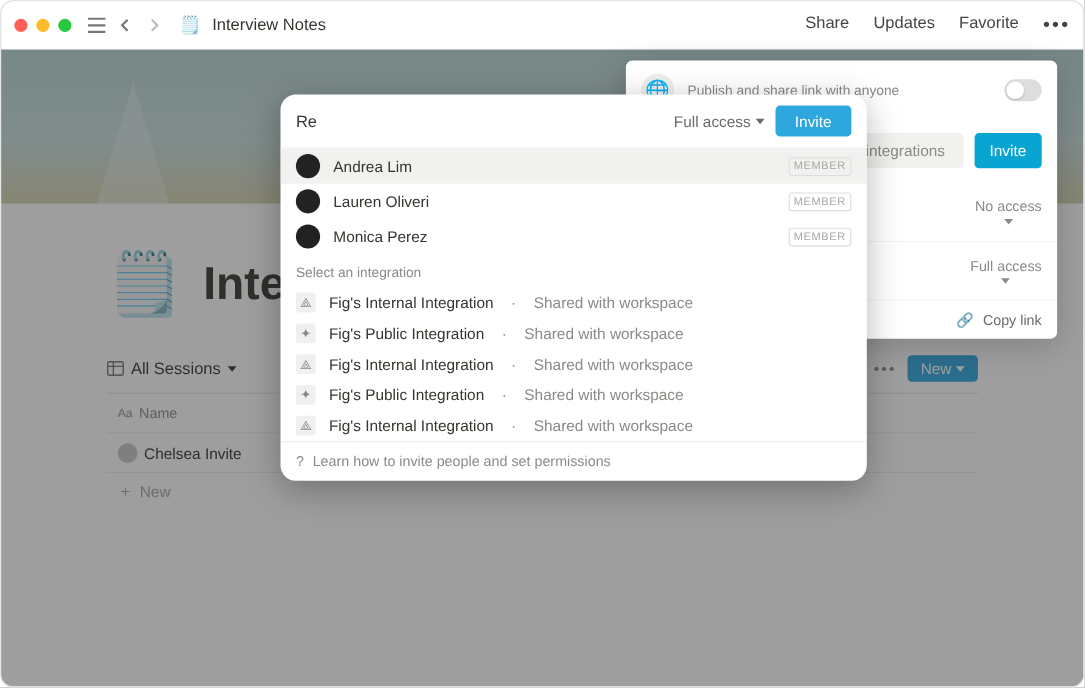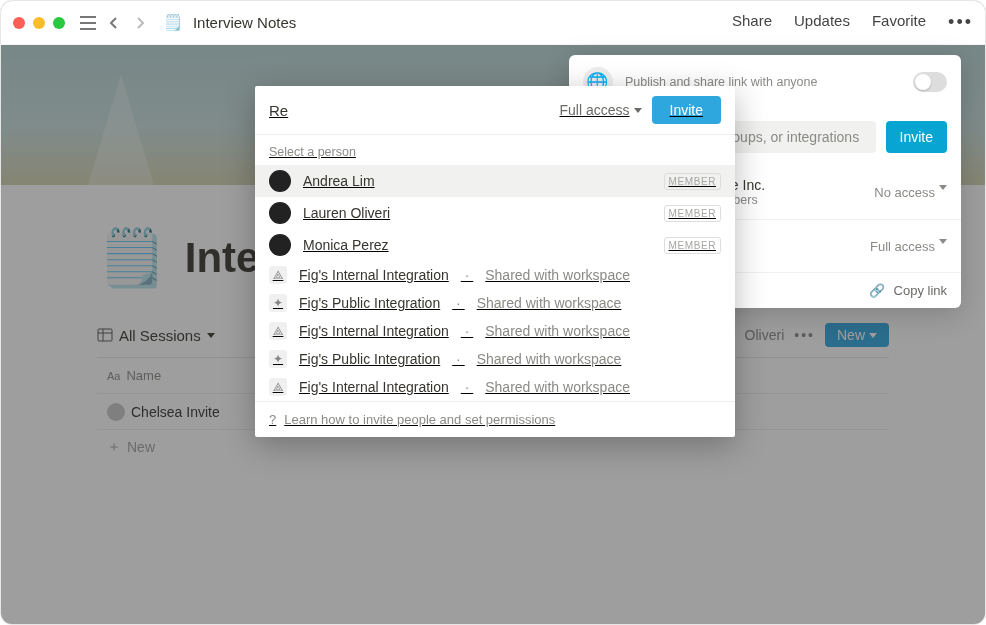--- a/index.html
+++ b/index.html
@@ -93,32 +93,31 @@
 .sp-row { padding: 12px 14px; display: flex; align-items: center; gap: 12px; }
 .sp-row + .sp-row { border-top: 1px solid rgba(0,0,0,0.05); }
 .globe { width: 30px; height: 30px; border-radius: 50%; background: #eee; display: flex; align-items: center; justify-content: center; color: #9b9b9b; font-size: 18px; }
 .sp-title { font-weight: 500; font-size: 15px; }
 .sp-sub { font-size: 12.5px; color: #8a8a86; }
 .toggle { margin-left: auto; width: 34px; height: 20px; background: #ddd; border-radius: 10px; position: relative; }
 .toggle::after { content: ""; width: 16px; height: 16px; background: #fff; border-radius: 50%; position: absolute; top: 2px; left: 2px; box-shadow: 0 1px 2px rgba(0,0,0,0.2);}
 .sp-input-row { display: flex; gap: 10px; padding: 12px 14px; }
 .sp-input { flex: 1; background: #f1f1ef; border-radius: 4px; padding: 8px 10px; color: #8a8a86; font-size: 14px; }
 .btn-invite { background: #08a5d3; color: #fff; border: none; padding: 6px 14px; border-radius: 4px; font-size: 14px; cursor: pointer; }
-.sp-access { margin-left: auto; color: #8a8a86; font-size: 13px; display: flex; gap: 4px; }
+.sp-access { margin-left: auto; color: #8a8a86; font-size: 13px; display: flex; align-items: center; gap: 4px; flex-direction: column; }
 .sp-footer { padding: 10px 14px; display: flex; align-items: center; gap: 8px; color: #6a6a66; font-size: 13px; justify-content: flex-end; border-top: 1px solid rgba(0,0,0,0.05);}
 
 .invite-modal {
   position: absolute; top: 85px; left: 254px;
-  width: 480px; background: #fff;
-  border-radius: 2px; box-shadow: 0 8px 32px rgba(0,0,0,0.28);
+  width: 533px; background: #fff;
+  border-radius: 14px; box-shadow: 0 8px 32px rgba(0,0,0,0.28);
   z-index: 40; font-size: 14px;
   overflow: hidden;
   display: flex; flex-direction: column;
   max-height: 360px;
-  text-decoration: underline;
 }
 .im-head { display: flex; align-items: center; padding: 10px 14px; gap: 10px; }
 .im-input { flex: 1; border: none; outline: none; font-size: 15px; color: #37352f; }
 .im-access { color: #6a6a66; font-size: 14px; display: flex; align-items: center; gap: 4px; cursor: pointer; }
 .btn-invite2 { background: #2ea7de; color: #fff; border: none; padding: 6px 18px; border-radius: 4px; font-size: 14px; cursor: pointer; font-weight: 500; }
 .im-body { border-top: 1px solid #eee; overflow-y: auto; flex: 1; min-height: 0; }
 .im-section-hdr { color: #8a8a86; font-size: 12.5px; padding: 10px 14px 6px; }
 .im-item { display: flex; align-items: center; padding: 5px 14px; gap: 12px; cursor: pointer; }
 .im-item:hover, .im-item.hl { background: #f1f1ef; }
 .im-avatar { width: 22px; height: 22px; border-radius: 50%; background: #222; display: inline-block; flex-shrink: 0; }
@@ -271,38 +270,38 @@
   <div class="invite-modal">
     <div class="im-head">
       <input class="im-input" value="Re" style="">
       <div class="im-access">
         <span>Full access</span>
         <span class="chev"></span>
       </div>
       <button class="btn-invite2">Invite</button>
     </div>
     <div class="im-body">
-      <div class="im-section-hdr">Select a person</div>
 
       <div class="im-item hl">
         <span class="im-avatar"></span>
         <span class="im-name">Andrea Lim</span>
         <span class="im-badge">MEMBER</span>
       </div>
       <div class="im-item">
         <span class="im-avatar"></span>
         <span class="im-name">Lauren Oliveri</span>
         <span class="im-badge">MEMBER</span>
       </div>
       <div class="im-item">
         <span class="im-avatar"></span>
         <span class="im-name">Monica Perez</span>
         <span class="im-badge">MEMBER</span>
       </div>
 
+      <div class="im-section-hdr">Select an integration</div>
 
       <div class="im-item">
         <span class="im-int-icon">⟁</span>
         <span class="im-name">Fig's Internal Integration</span>
         <span class="im-shared">&nbsp;·&nbsp;</span>
         <span class="im-shared">Shared with workspace</span>
       </div>
       <div class="im-item">
         <span class="im-int-icon">✦</span>
         <span class="im-name">Fig's Public Integration</span>

